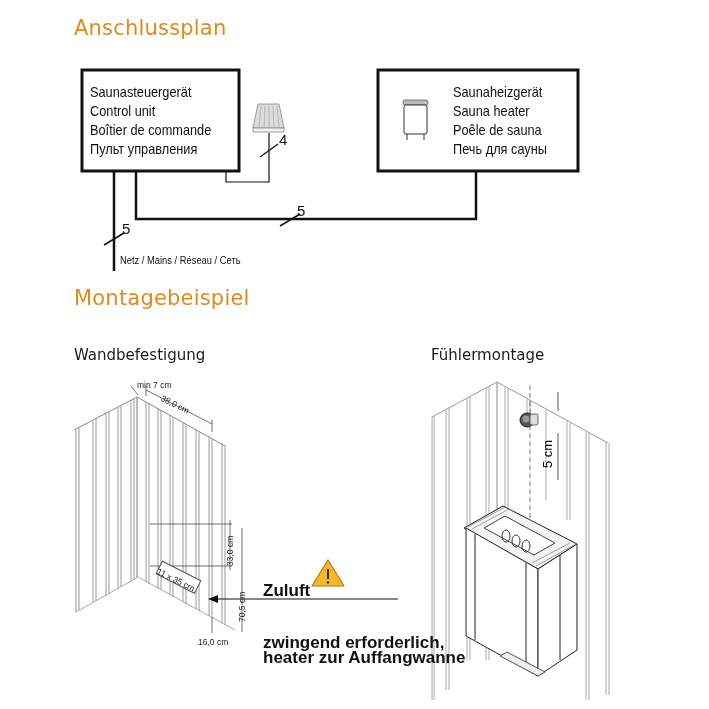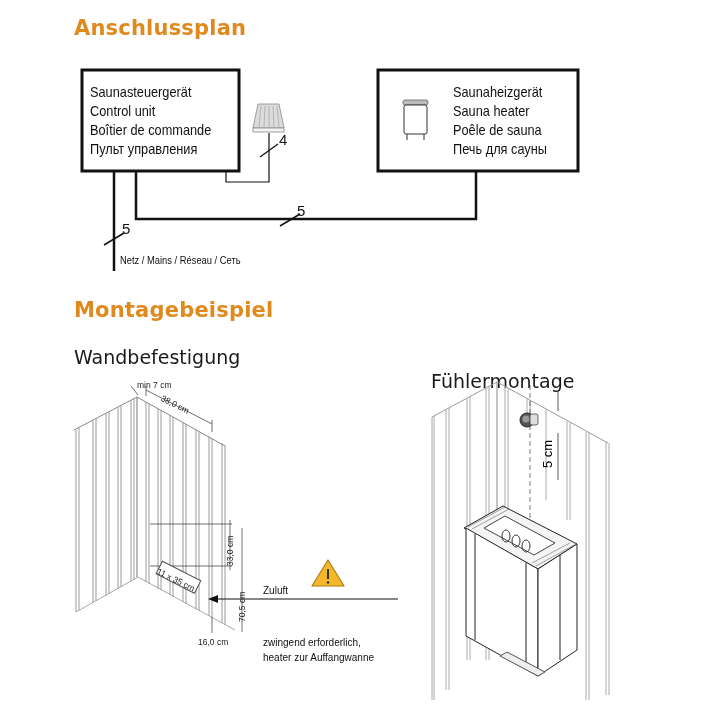--- a/index.html
+++ b/index.html
@@ -1,33 +1,33 @@
 <!DOCTYPE html>
 <html><head>
 <meta charset="utf-8">
 <style>
   html, body { margin:0; padding:0; background:#ffffff; }
   body { width:709px; height:709px; position:relative; overflow:hidden; font-family:"Liberation Sans", sans-serif; }
   .abs { position:absolute; }
-  .section-title { color:#e08a1e; font-weight:bold; font-size:21px; letter-spacing:0.2px; font-family:"DejaVu Sans", sans-serif; }
-  .sub-title { color:#1a1a1a; font-size:19px; font-family:"DejaVu Sans", sans-serif; }
+  .section-title { color:#e08a1e; font-weight:normal; font-size:21px; letter-spacing:0.2px; font-family:"DejaVu Sans", sans-serif; }
+  .sub-title { color:#1a1a1a; font-size:15px; font-family:"DejaVu Sans", sans-serif; }
   .box-text { font-family:"Liberation Sans", sans-serif; font-size:14.5px; line-height:19px; color:#111; transform:scaleX(0.88); transform-origin:left top; white-space:nowrap; }
   .cable-num { font-family:"Liberation Sans", sans-serif; font-size:15px; color:#111; }
   .mains { font-family:"Liberation Sans", sans-serif; font-size:11px; color:#111; transform:scaleX(0.85); transform-origin:left top; white-space:nowrap; }
   .dim { font-family:"Liberation Sans", sans-serif; font-size:8.5px; color:#222; white-space:nowrap; }
-  .note { font-family:"Liberation Sans", sans-serif; font-size:10px; color:#111; line-height:15px; white-space:nowrap; }
+  .note { font-family:"Liberation Sans", sans-serif; font-size:17px; color:#111; line-height:15px; white-space:nowrap;font-weight:bold; }
   svg { position:absolute; left:0; top:0; }
 </style>
 </head>
 <body>
 
 <div class="abs section-title" style="left:74px; top:16px;">Anschlussplan</div>
-<div class="abs section-title" style="left:74px; top:298px;">Montagebeispiel</div>
+<div class="abs section-title" style="left:74px; top:286px;">Montagebeispiel</div>
 <div class="abs sub-title" style="left:74px; top:346px;">Wandbefestigung</div>
-<div class="abs sub-title" style="left:431px; top:346px;margin-top:24px;">Fühlermontage</div>
+<div class="abs sub-title" style="left:431px; top:346px;">Fühlermontage</div>
 
 <svg width="709" height="709" viewBox="0 0 709 709">
 
   <rect x="82" y="70" width="157" height="101" fill="none" stroke="#111" stroke-width="3"></rect>
 
   <rect x="378" y="70" width="200" height="101" fill="none" stroke="#111" stroke-width="3"></rect>
 
   <line x1="114" y1="171" x2="114" y2="271" stroke="#111" stroke-width="2.5"></line>
   <line x1="104" y1="245" x2="124" y2="233" stroke="#111" stroke-width="1.5"></line>
 

